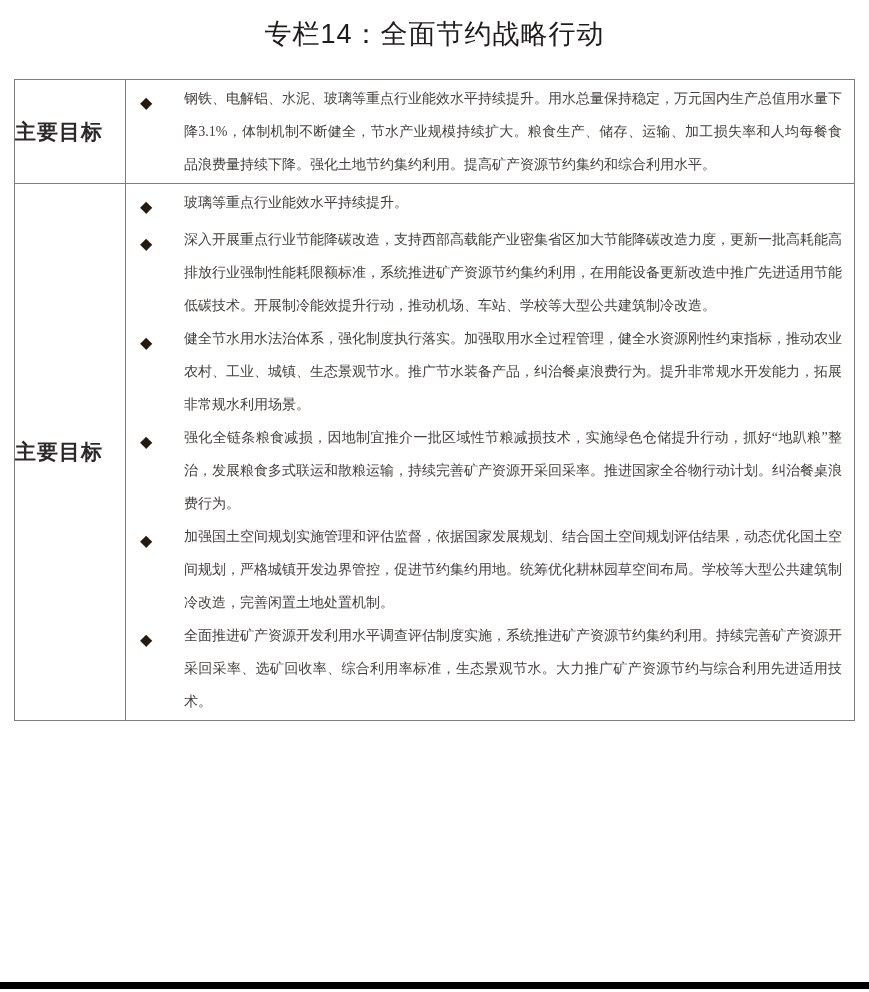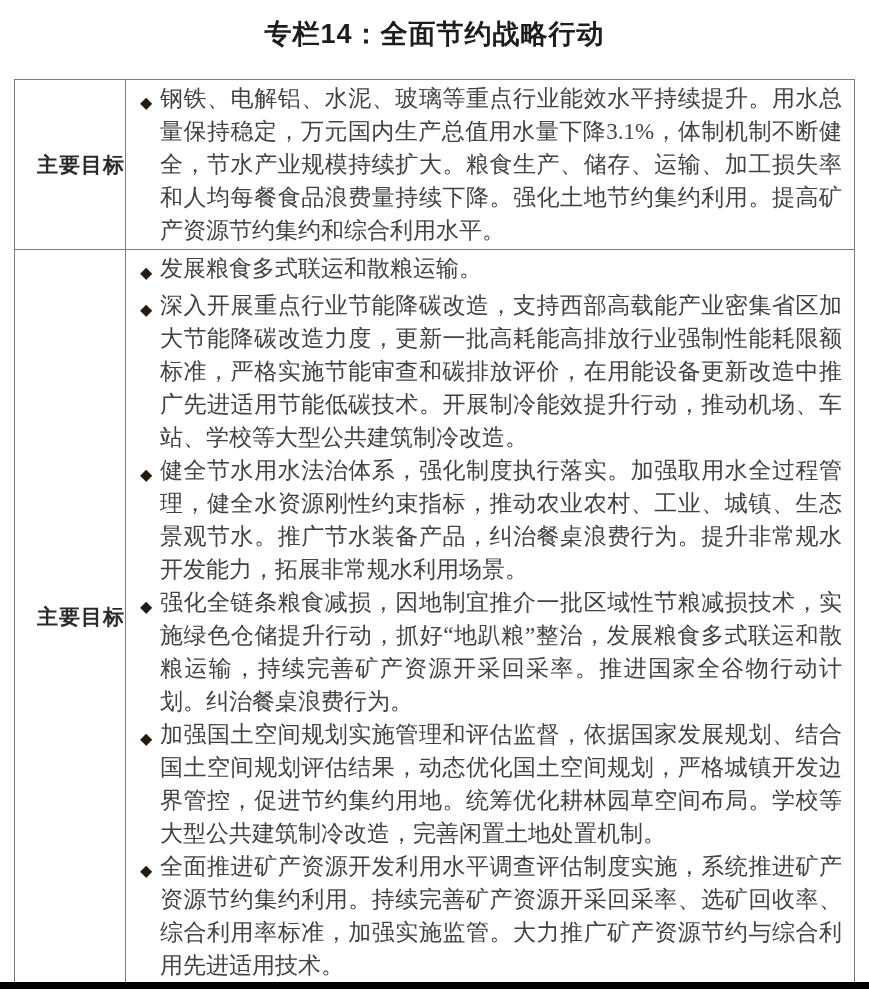--- a/index.html
+++ b/index.html
@@ -20,39 +20,39 @@
   .page {
     position: relative;
     width: 869px; height: 992px;
     background: var(--bg);
   }
   .title {
     position: absolute;
     top: 16px; left: 0; right: 0;
     text-align: center;
     font-family: "Liberation Sans", "DejaVu Sans", sans-serif;
-    font-weight: bold;
+    font-weight: normal;
     font-size: 27px;
     letter-spacing: 1px;
     color: var(--title);
   }
   table.box-table {
     position: absolute;
     left: 14px; top: 79px;
     width: 841px;
     border-collapse: collapse;
     table-layout: fixed;
   }
   table.box-table td {
     border: 1px solid var(--border);
     vertical-align: middle;
   }
   .label-cell {
     width: 111px;
-    text-align: right;
+    text-align: left;
     font-family: "Liberation Sans", "DejaVu Sans", sans-serif;
     font-weight: bold;
     font-size: 21px;
     letter-spacing: 1px;
     color: #2c2a28;
   }
   .content-cell {
     padding: 2px 0;
     vertical-align: top;
   }
@@ -65,22 +65,23 @@
     width: 20px;
     margin-left: 14px;
     padding-top: 4px;
     font-size: 16px;
     line-height: 33px;
     color: var(--bullet);
     font-family: "DejaVu Sans", sans-serif;
   }
   .bullet-text {
     flex: 1;
+    margin-left: 24px;
     margin-right: 12px;
-    font-size: 23px;
+    font-size: 14px;
     line-height: 33px;
     color: var(--text);
     text-align: justify;
     text-justify: inter-ideograph;
   }
   .bottom-bar {
     position: absolute;
     left: 0; right: 0; bottom: 3px;
     height: 7px;
     background: var(--bar);
@@ -102,41 +103,41 @@
           <span class="bullet">◆</span>
           <span class="bullet-text">钢铁、电解铝、水泥、玻璃等重点行业能效水平持续提升。用水总量保持稳定，万元国内生产总值用水量下降3.1%，体制机制不断健全，节水产业规模持续扩大。粮食生产、储存、运输、加工损失率和人均每餐食品浪费量持续下降。强化土地节约集约利用。提高矿产资源节约集约和综合利用水平。</span>
         </div>
       </td>
     </tr>
     <tr>
       <td class="label-cell">主要目标</td>
       <td class="content-cell">
         <div class="bullet-item">
           <span class="bullet">◆</span>
-          <span class="bullet-text">发展粮食多式联运和散粮运输。</span>
+          <span class="bullet-text">玻璃等重点行业能效水平持续提升。</span>
         </div>
         <div class="bullet-item">
           <span class="bullet">◆</span>
-          <span class="bullet-text">深入开展重点行业节能降碳改造，支持西部高载能产业密集省区加大节能降碳改造力度，更新一批高耗能高排放行业强制性能耗限额标准，严格实施节能审查和碳排放评价，在用能设备更新改造中推广先进适用节能低碳技术。开展制冷能效提升行动，推动机场、车站、学校等大型公共建筑制冷改造。</span>
+          <span class="bullet-text">深入开展重点行业节能降碳改造，支持西部高载能产业密集省区加大节能降碳改造力度，更新一批高耗能高排放行业强制性能耗限额标准，系统推进矿产资源节约集约利用，在用能设备更新改造中推广先进适用节能低碳技术。开展制冷能效提升行动，推动机场、车站、学校等大型公共建筑制冷改造。</span>
         </div>
         <div class="bullet-item">
           <span class="bullet">◆</span>
           <span class="bullet-text">健全节水用水法治体系，强化制度执行落实。加强取用水全过程管理，健全水资源刚性约束指标，推动农业农村、工业、城镇、生态景观节水。推广节水装备产品，纠治餐桌浪费行为。提升非常规水开发能力，拓展非常规水利用场景。</span>
         </div>
         <div class="bullet-item">
           <span class="bullet">◆</span>
           <span class="bullet-text">强化全链条粮食减损，因地制宜推介一批区域性节粮减损技术，实施绿色仓储提升行动，抓好“地趴粮”整治，发展粮食多式联运和散粮运输，持续完善矿产资源开采回采率。推进国家全谷物行动计划。纠治餐桌浪费行为。</span>
         </div>
         <div class="bullet-item">
           <span class="bullet">◆</span>
           <span class="bullet-text">加强国土空间规划实施管理和评估监督，依据国家发展规划、结合国土空间规划评估结果，动态优化国土空间规划，严格城镇开发边界管控，促进节约集约用地。统筹优化耕林园草空间布局。学校等大型公共建筑制冷改造，完善闲置土地处置机制。</span>
         </div>
         <div class="bullet-item">
           <span class="bullet">◆</span>
-          <span class="bullet-text">全面推进矿产资源开发利用水平调查评估制度实施，系统推进矿产资源节约集约利用。持续完善矿产资源开采回采率、选矿回收率、综合利用率标准，加强实施监管。大力推广矿产资源节约与综合利用先进适用技术。</span>
+          <span class="bullet-text">全面推进矿产资源开发利用水平调查评估制度实施，系统推进矿产资源节约集约利用。持续完善矿产资源开采回采率、选矿回收率、综合利用率标准，生态景观节水。大力推广矿产资源节约与综合利用先进适用技术。</span>
         </div>
       </td>
     </tr>
   </tbody>
     </table>
 
   <div class="bottom-bar"></div>
 
 </div>
 

